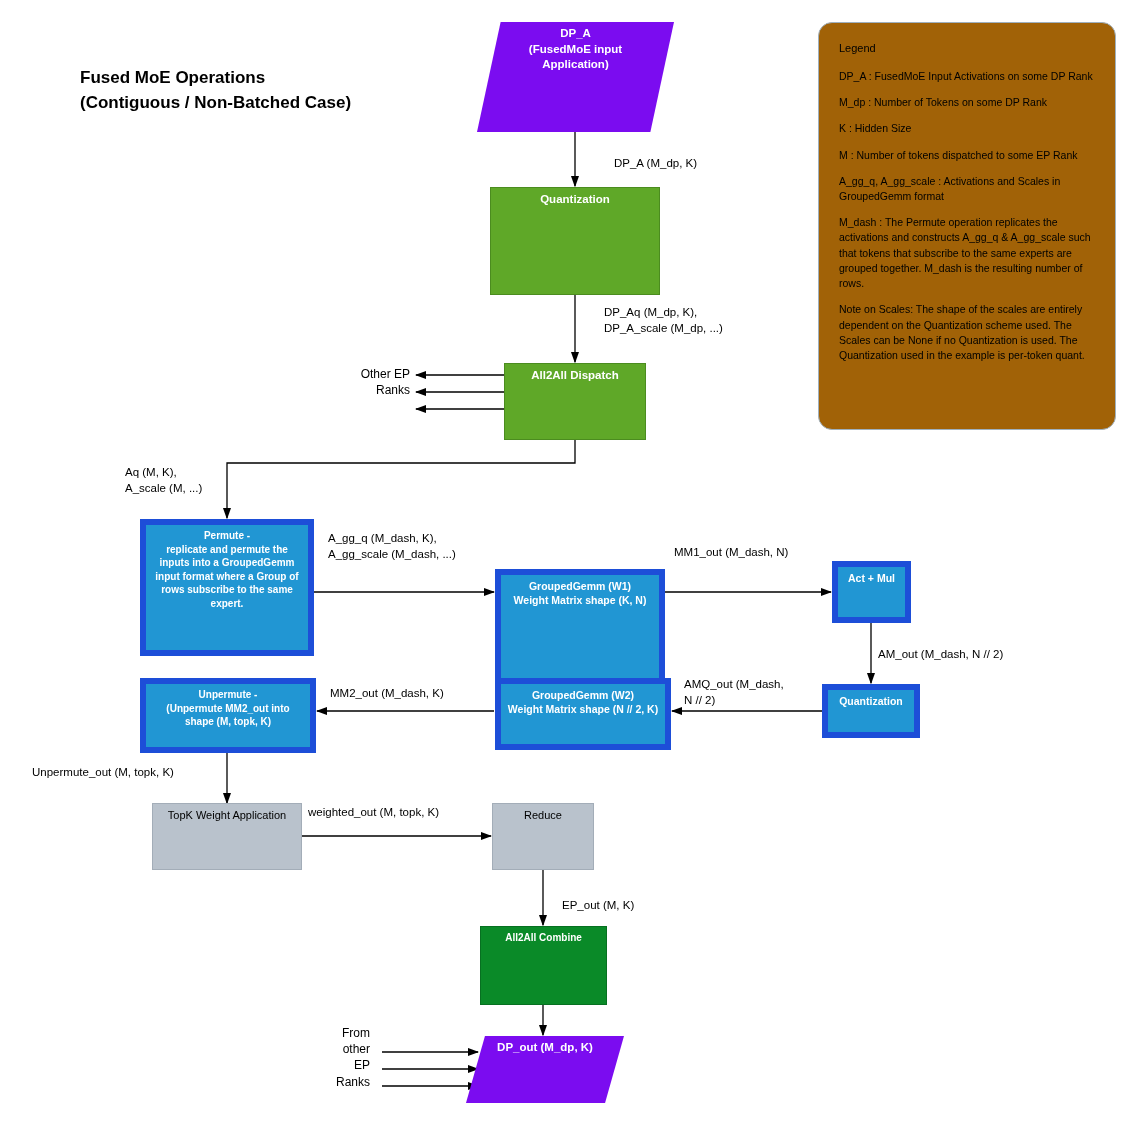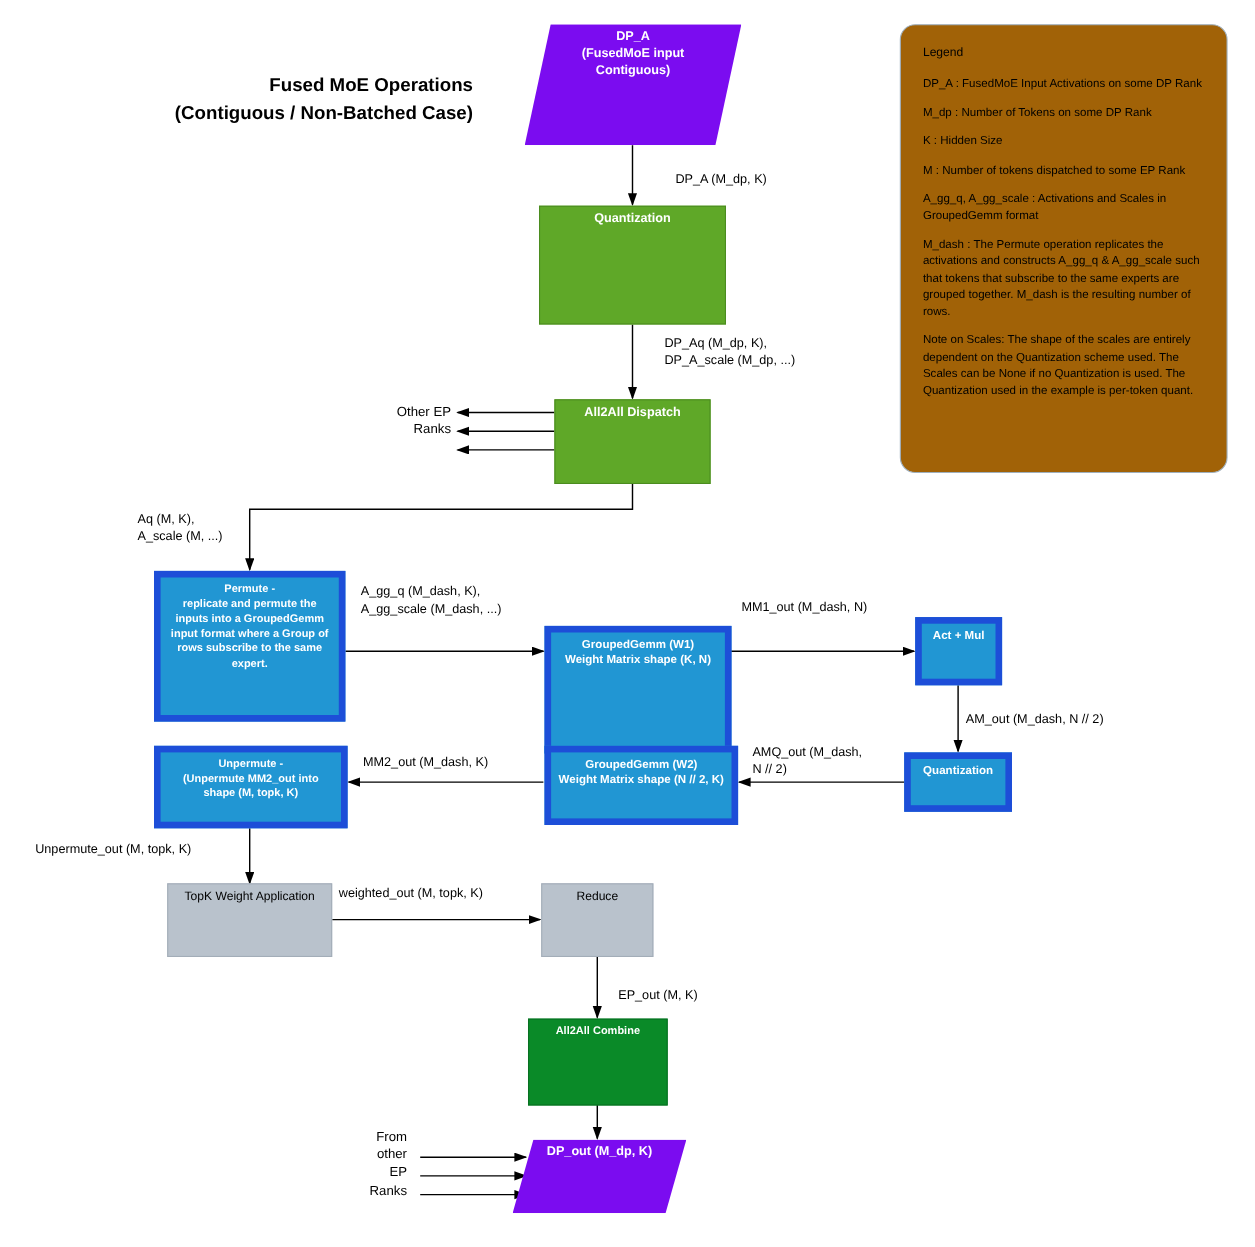--- a/index.html
+++ b/index.html
@@ -58,21 +58,21 @@
   }
   .para-a {
     clip-path: polygon(12% 0%, 100% 0%, 88% 100%, 0% 100%);
   }
   .title {
     position: absolute;
     font-weight: bold;
     font-size: 17px;
     color: #000000;
     line-height: 1.45;
-    text-align: right;
+    text-align: left;
   }
   .legend {
     position: absolute;
     background: #a16207;
     border: 1px solid #9fb0be;
     border-radius: 14px;
     box-sizing: border-box;
     padding: 18px 20px;
     font-size: 10.5px;
     color: #000000;
@@ -172,21 +172,21 @@
       <path d="M382,1052 L478,1052"></path>
       <path d="M382,1069 L478,1069"></path>
       <path d="M382,1086 L478,1086"></path>
     </g>
   </svg>
 
   <div class="node para para-a" style="left:477px; top:22px; width:197px; height:110px;">
     <div class="lines">
       <div>DP_A</div>
       <div>(FusedMoE input</div>
-      <div>Contiguous)</div>
+      <div>Application)</div>
     </div>
   </div>
 
   <div class="node green" style="left:490px; top:187px; width:170px; height:108px;">
     <span>Quantization</span>
   </div>
 
   <div class="node green" style="left:504px; top:363px; width:142px; height:77px;">
     <span>All2All Dispatch</span>
   </div>

